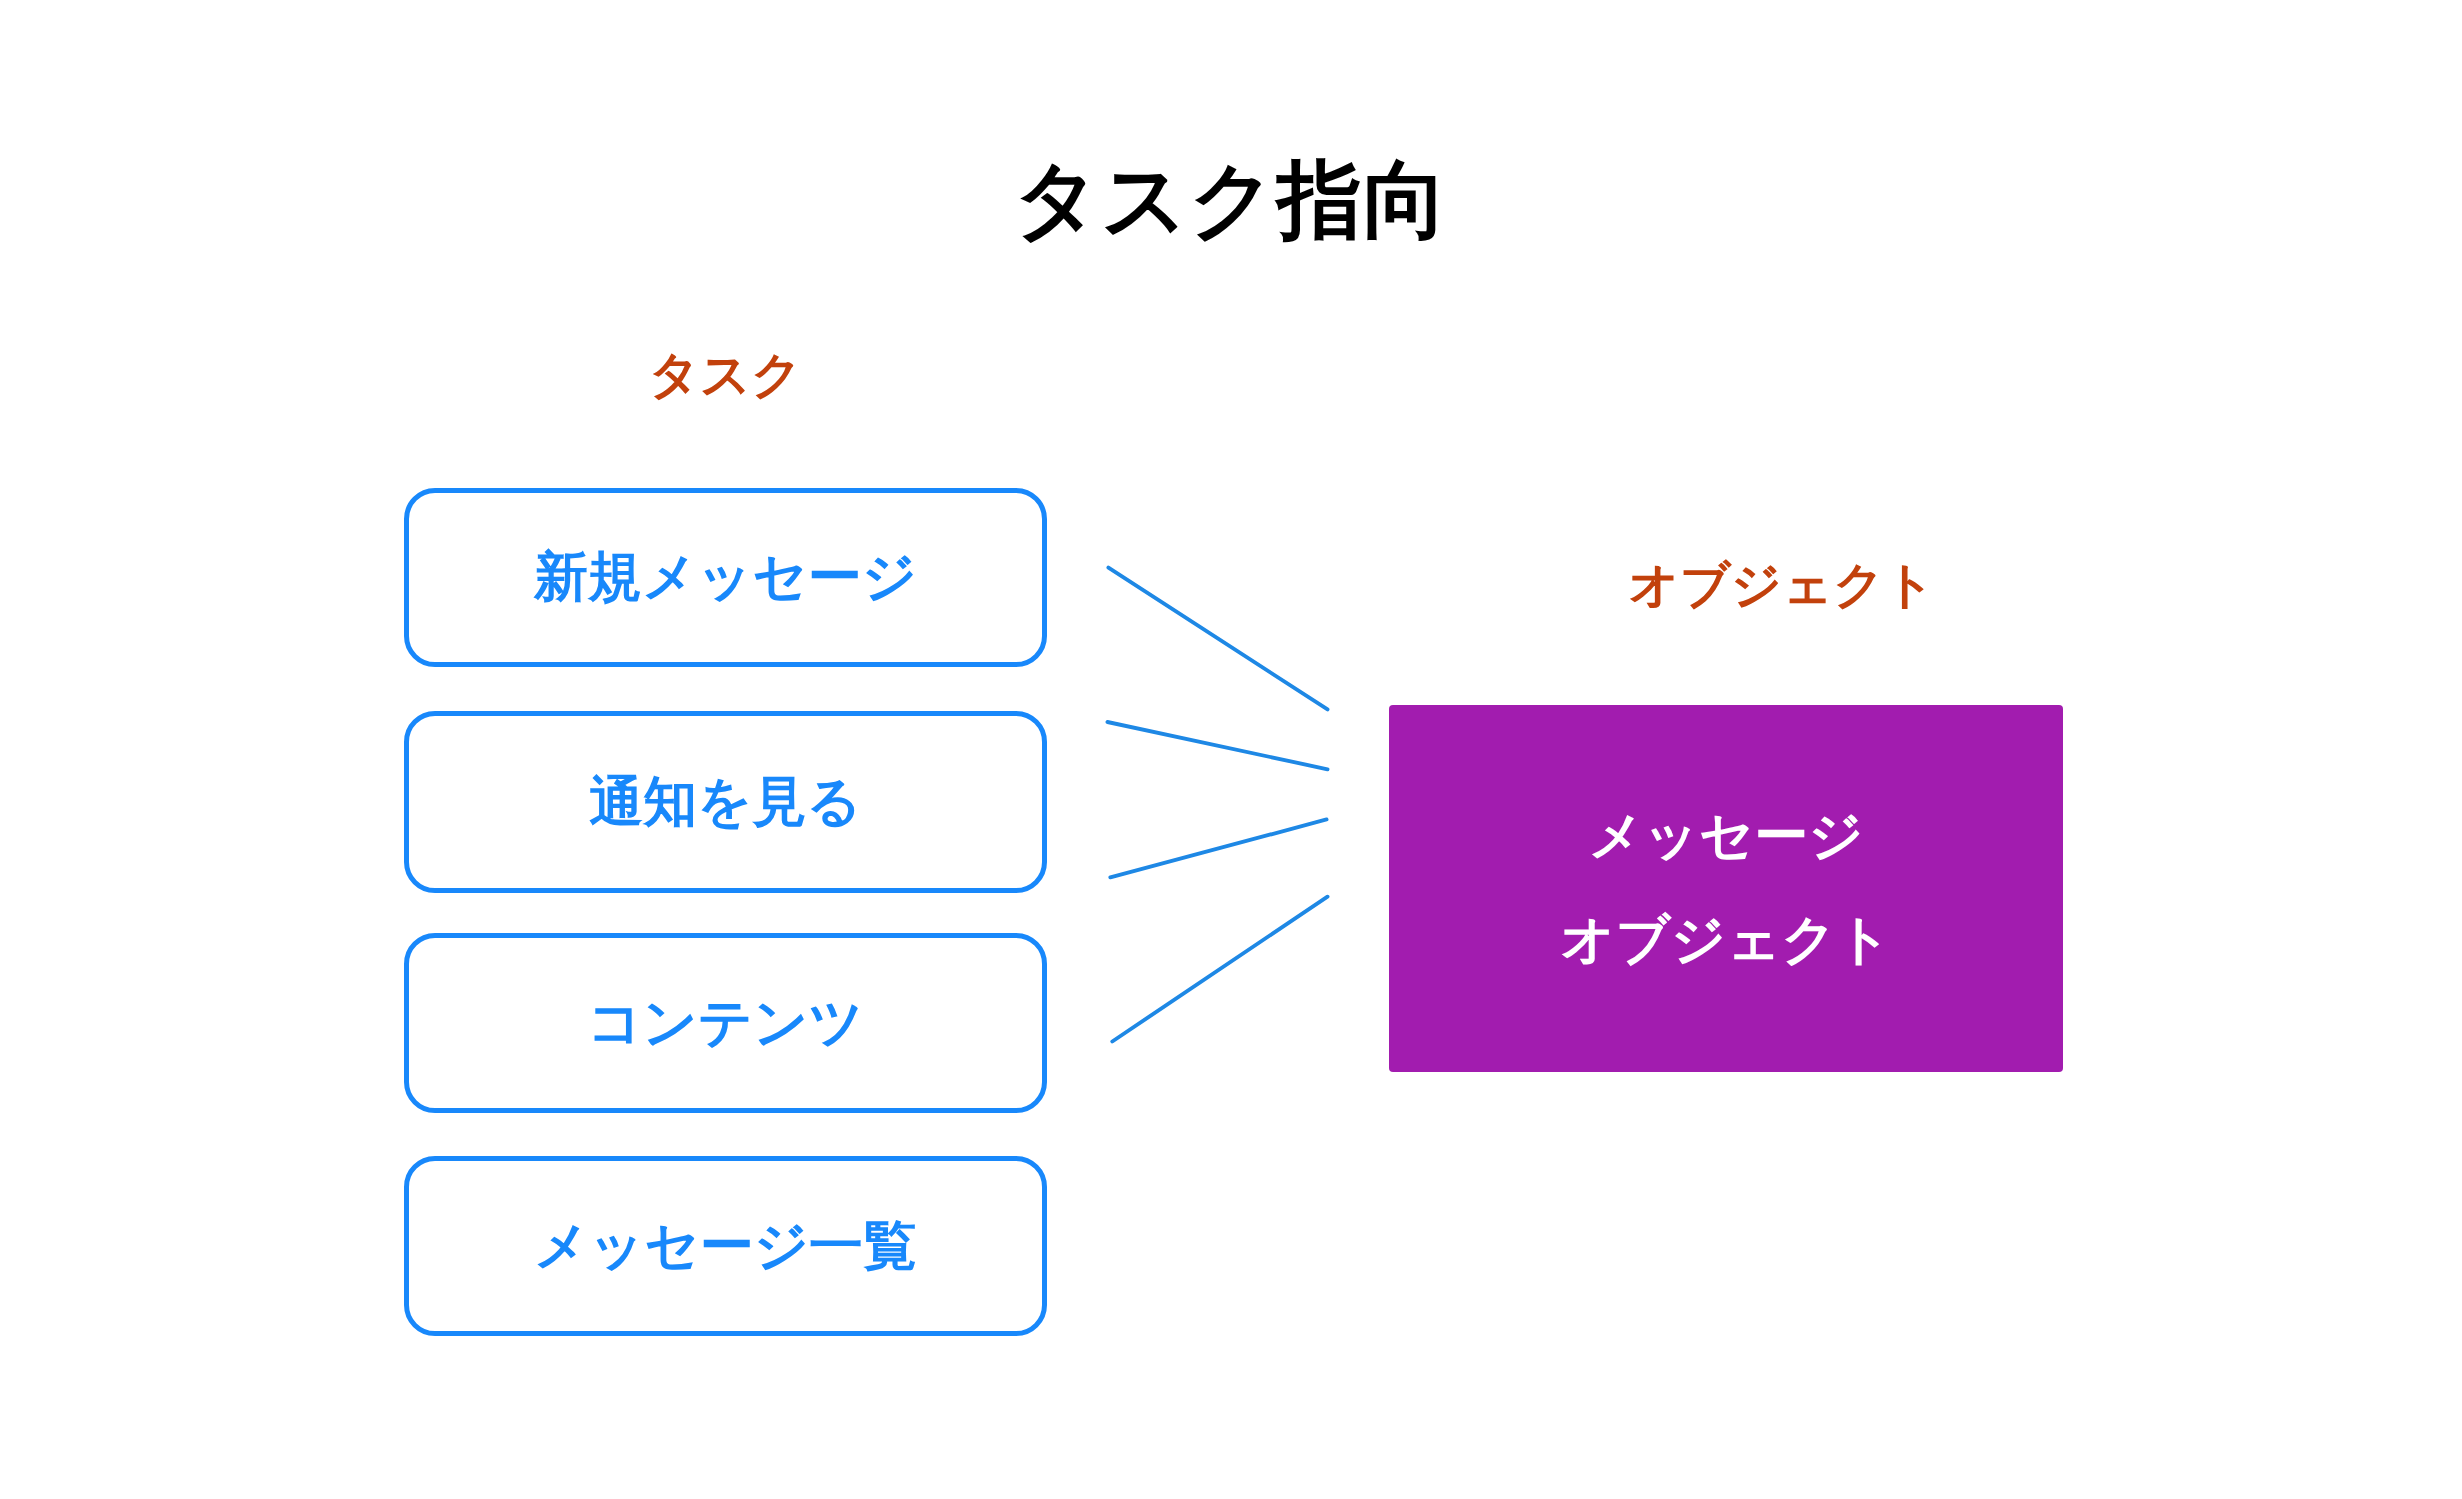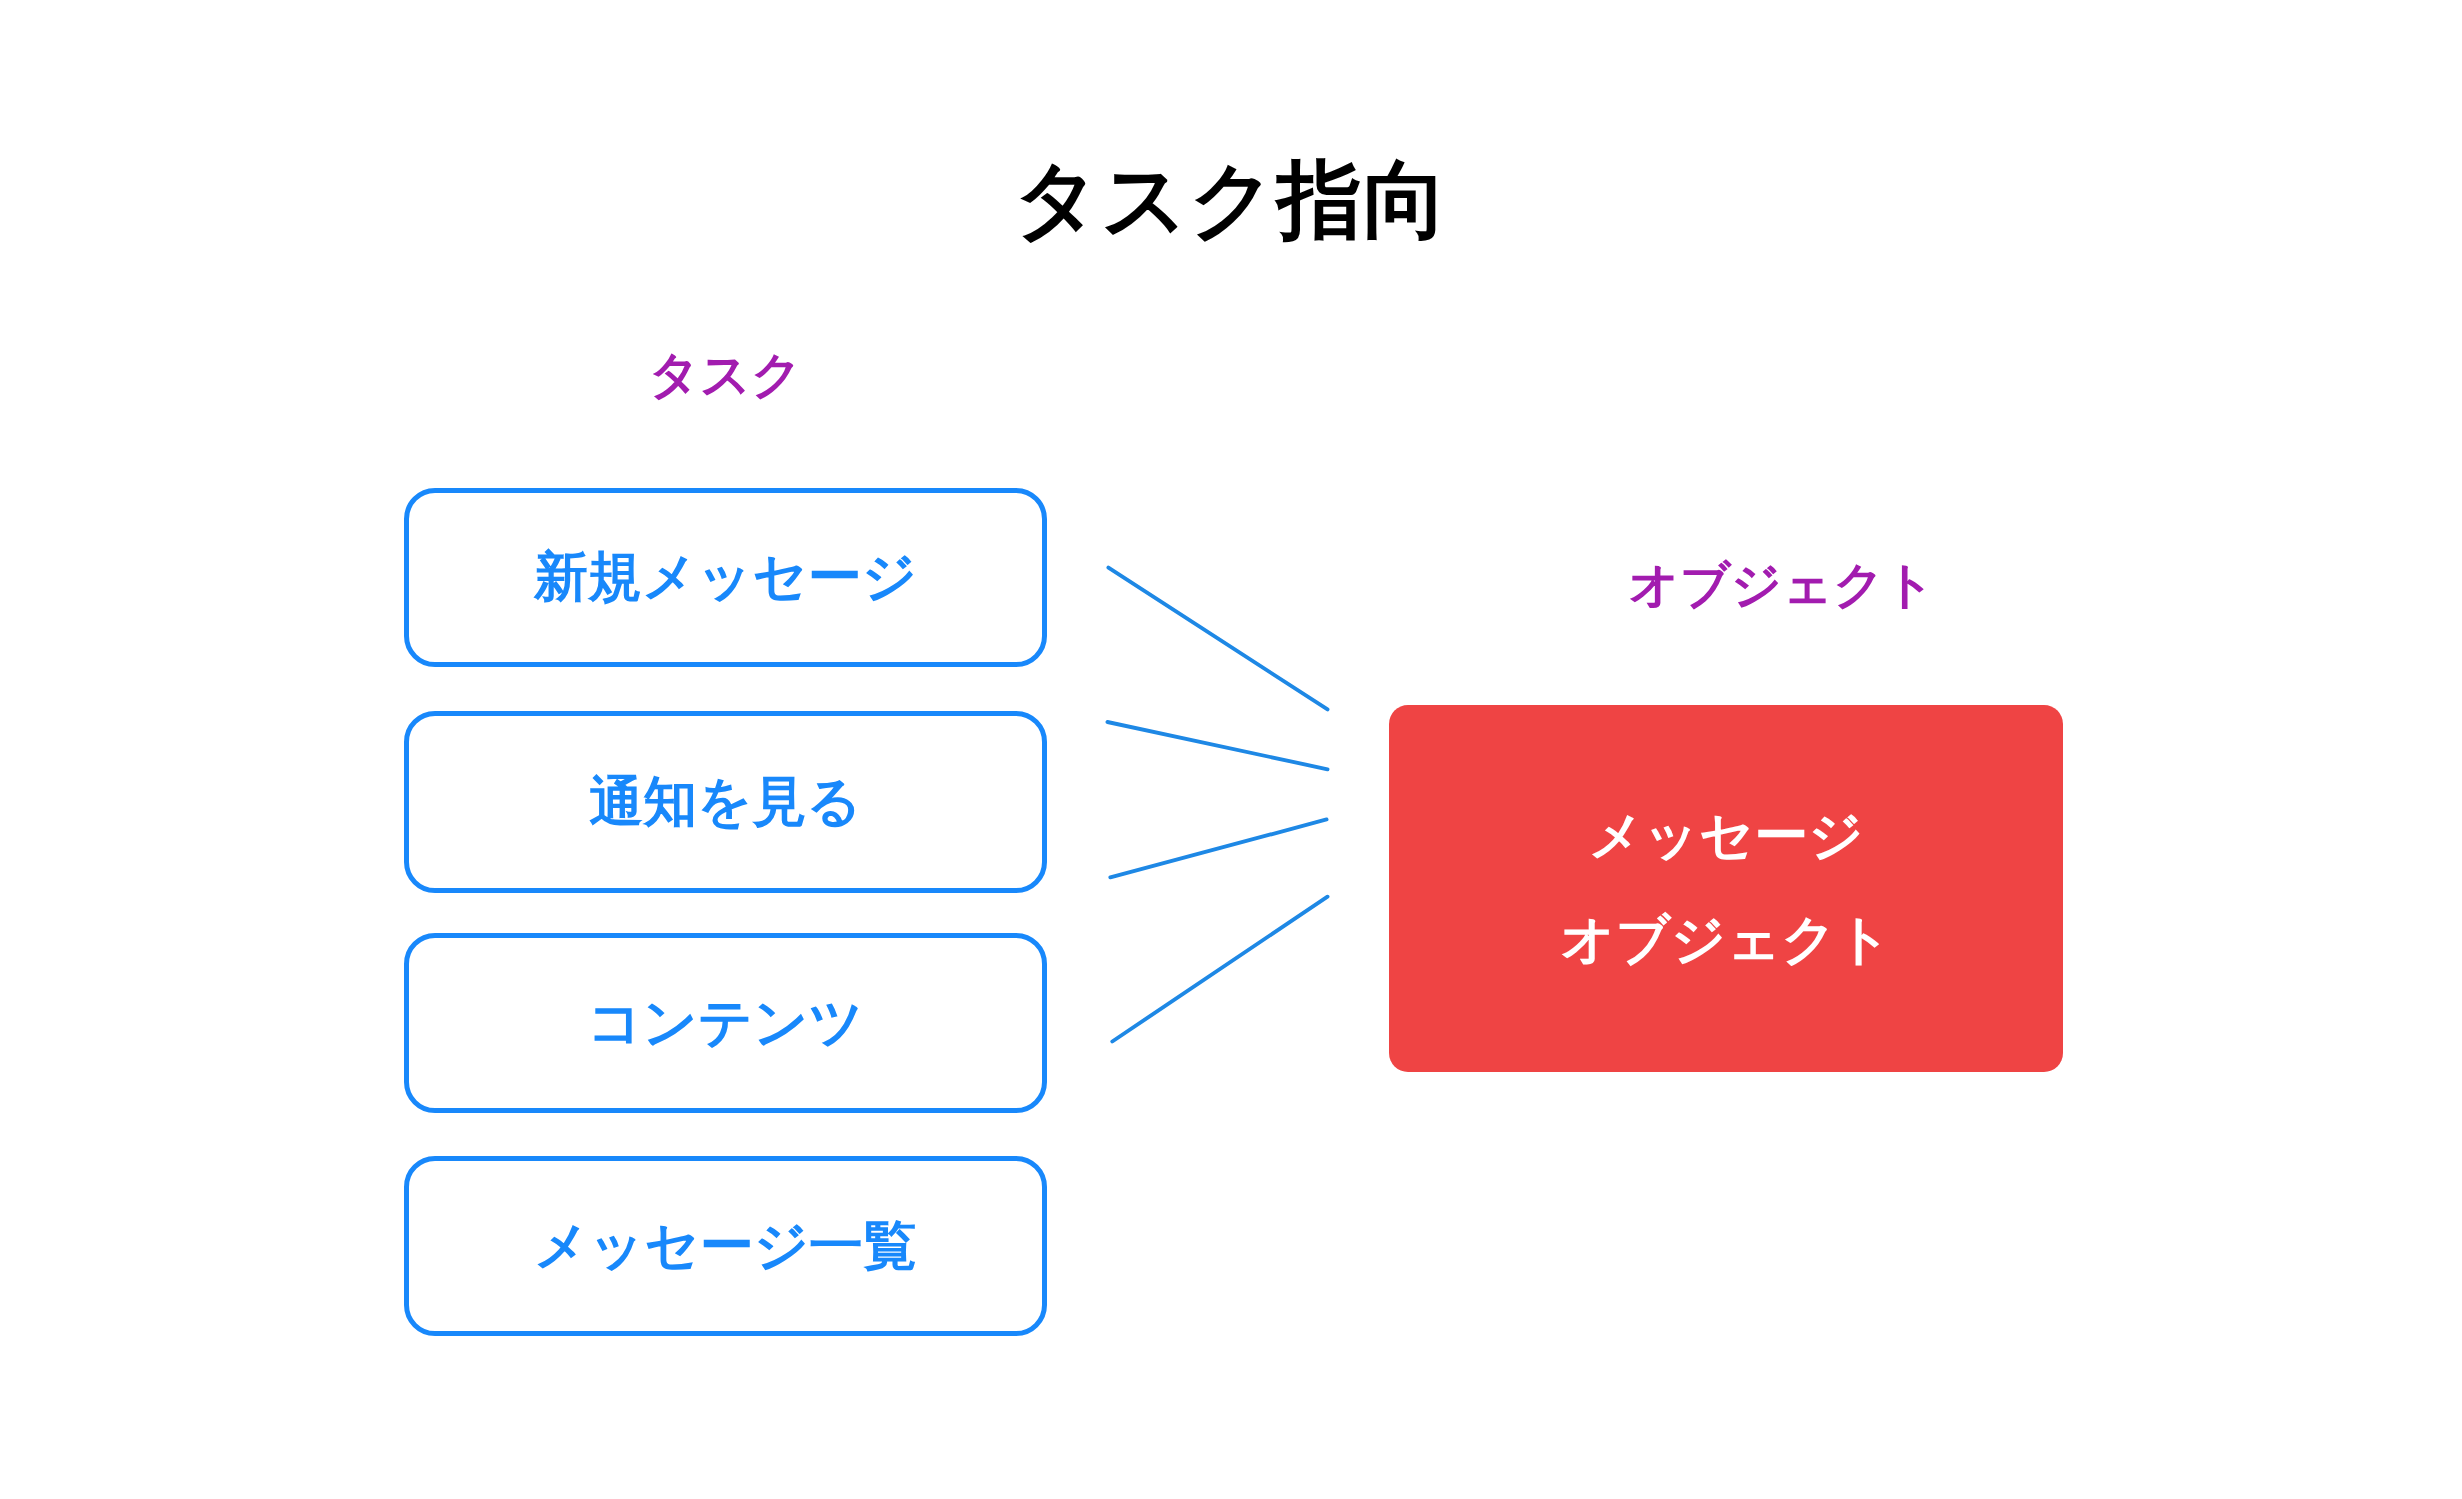--- a/index.html
+++ b/index.html
@@ -32,21 +32,21 @@
     letter-spacing: 0.01em;
     line-height: 1.1;
     white-space: nowrap;
   }
 
   
   .column-heading {
     position: absolute;
     font-size: 50px;
     font-weight: 700;
-    color: #a21caf;
+    color: #c2410c;
     line-height: 1.1;
     white-space: nowrap;
   }
   #task-column-heading {
     left: 404px;
     top: 348px;
     width: 643px;
     text-align: center;
   }
   #object-column-heading {
@@ -92,22 +92,22 @@
   #task-box-3 { top: 1156px; height: 180px; }
 
   
   #object-box {
     position: absolute;
     left: 1389px;
     top: 705px;
     width: 674px;
     height: 367px;
     box-sizing: border-box;
-    background: #ef4444;
-    border-radius: 19px;
+    background: #a21caf;
+    border-radius: 4px;
     display: flex;
     flex-direction: column;
     align-items: center;
     justify-content: center;
     gap: 27px;
   }
   .object-box-line {
     font-size: 54px;
     font-weight: 700;
     color: #ffffff;

